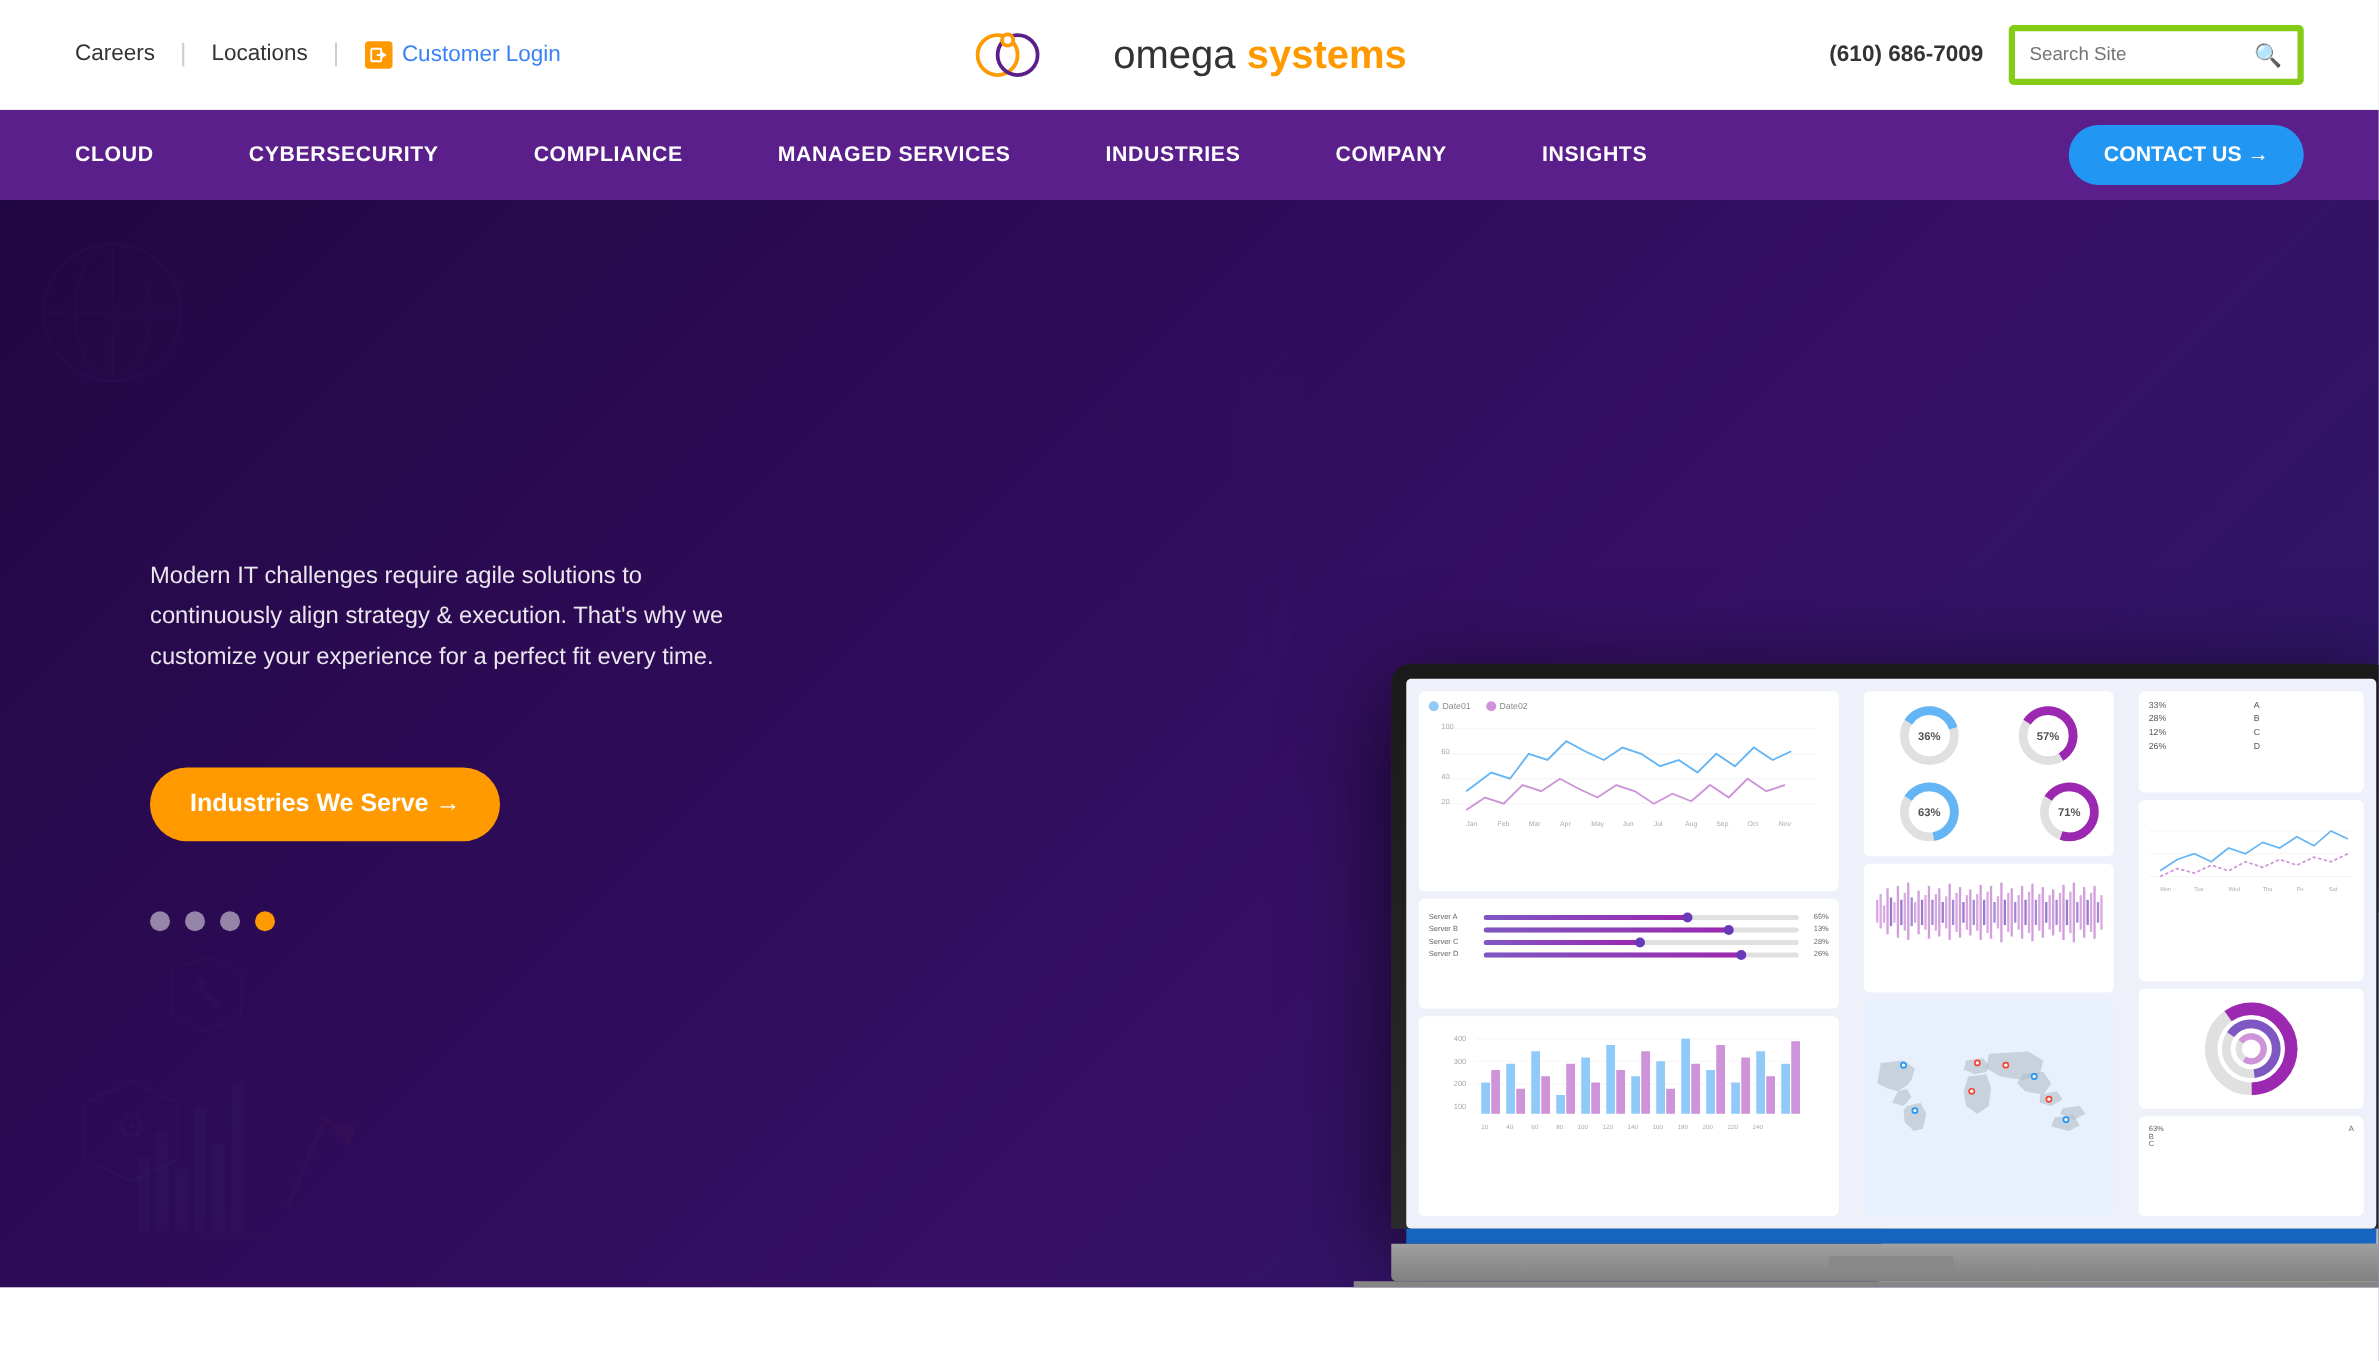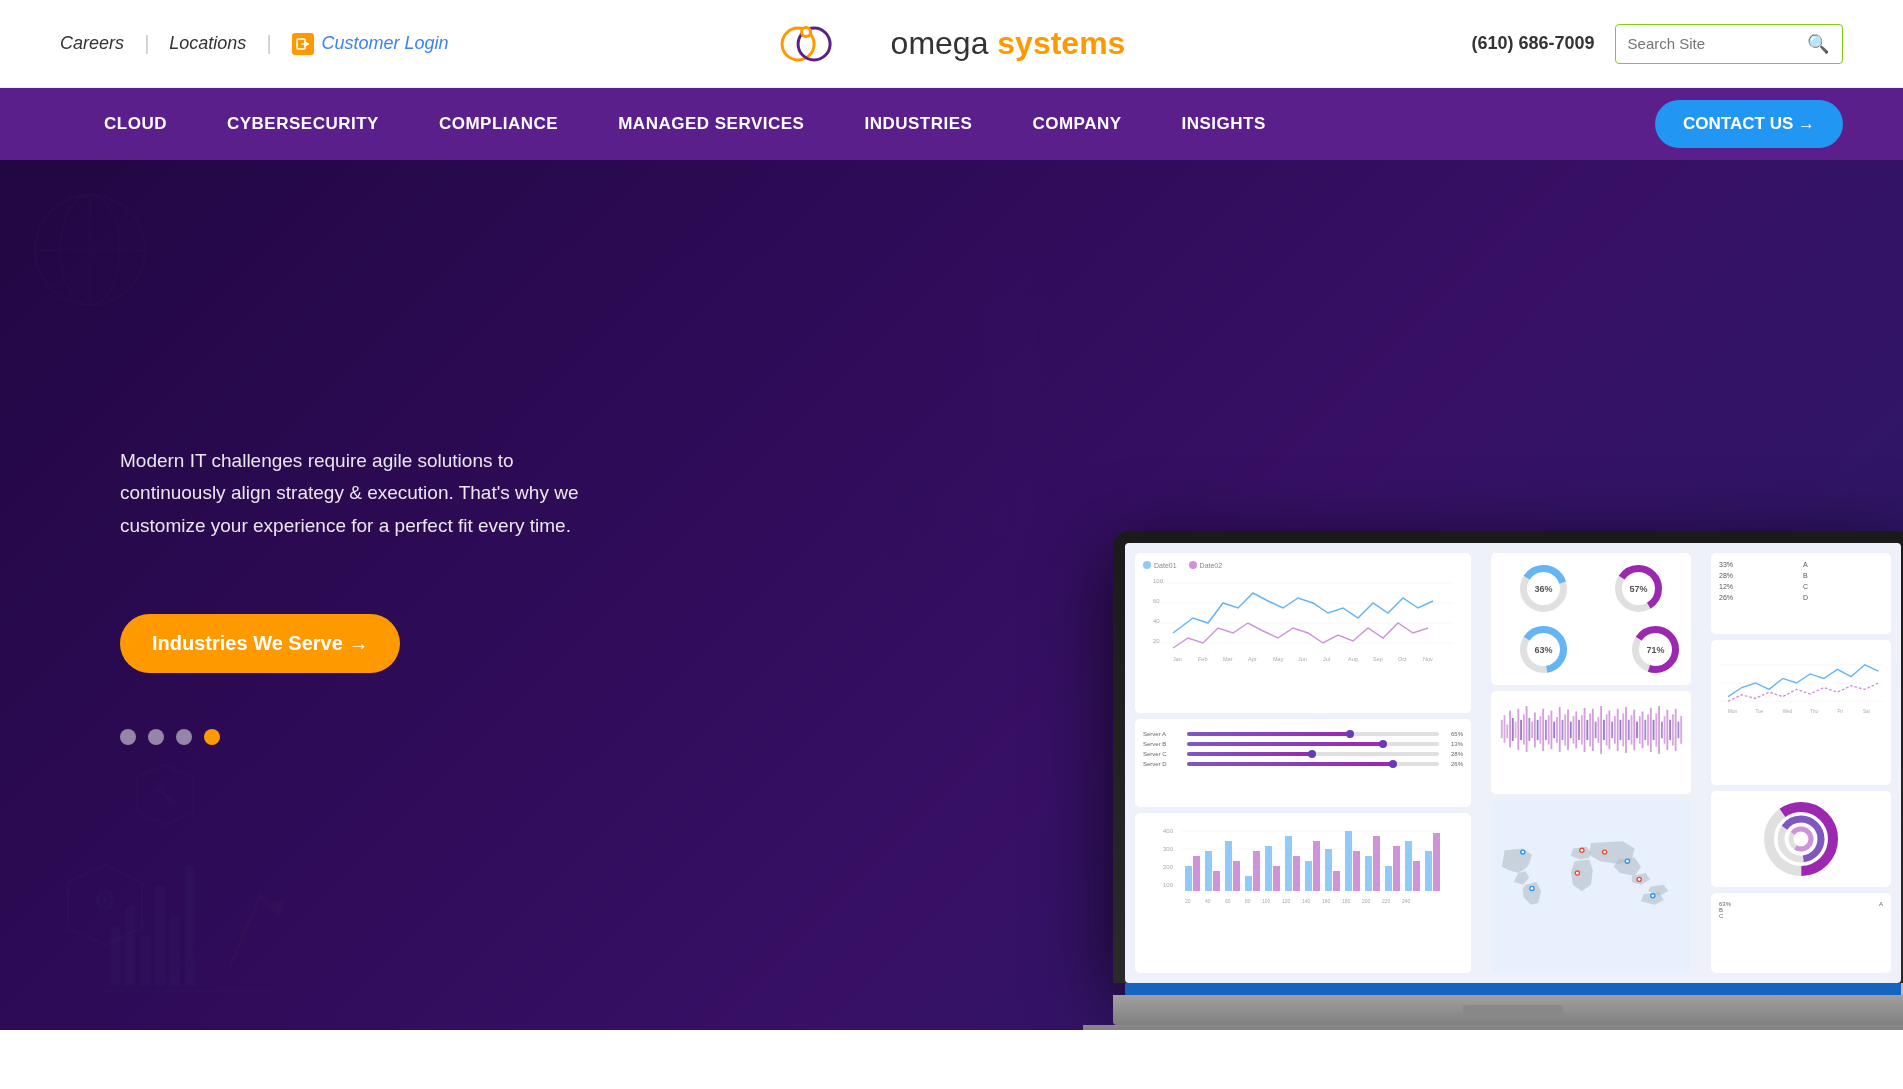--- a/index.html
+++ b/index.html
@@ -12,23 +12,21 @@
       align-items: center;
       justify-content: space-between;
       padding: 0 60px;
       height: 88px;
       border-bottom: 1px solid #eee;
       position: relative;
       z-index: 10;
     }
     .top-bar-left {
       display: flex;
-      align-items: center;
       gap: 0;
-      font-style: italic;
     }
     .top-bar-link {
       font-size: 18px;
       color: #333;
       text-decoration: none;
       font-weight: 500;
       cursor: pointer;
     }
     .top-bar-divider {
       color: #ccc;
@@ -73,21 +71,21 @@
       gap: 20px;
     }
     .phone-number {
       font-size: 18px;
       color: #333;
       font-weight: 600;
     }
     .search-bar {
       display: flex;
       align-items: center;
-      border: 1px solid #84cc16;
+      border: 5px solid #84cc16;
       border-radius: 4px;
       overflow: hidden;
       background: #fff;
     }
     .search-bar input {
       border: none;
       outline: none;
       padding: 8px 12px;
       font-size: 15px;
       width: 180px;
@@ -108,23 +106,22 @@
       display: flex;
       align-items: center;
       padding: 0 60px;
       height: 72px;
       position: relative;
       z-index: 10;
     }
     .nav-items {
       display: flex;
       align-items: center;
-      gap: 60px;
+      gap: 76px;
       flex: 1;
-      margin-left: 44px;
     }
     .nav-item {
       color: #fff;
       font-size: 17px;
       font-weight: 600;
       letter-spacing: 0.5px;
       cursor: pointer;
       text-transform: uppercase;
       white-space: nowrap;
     }

